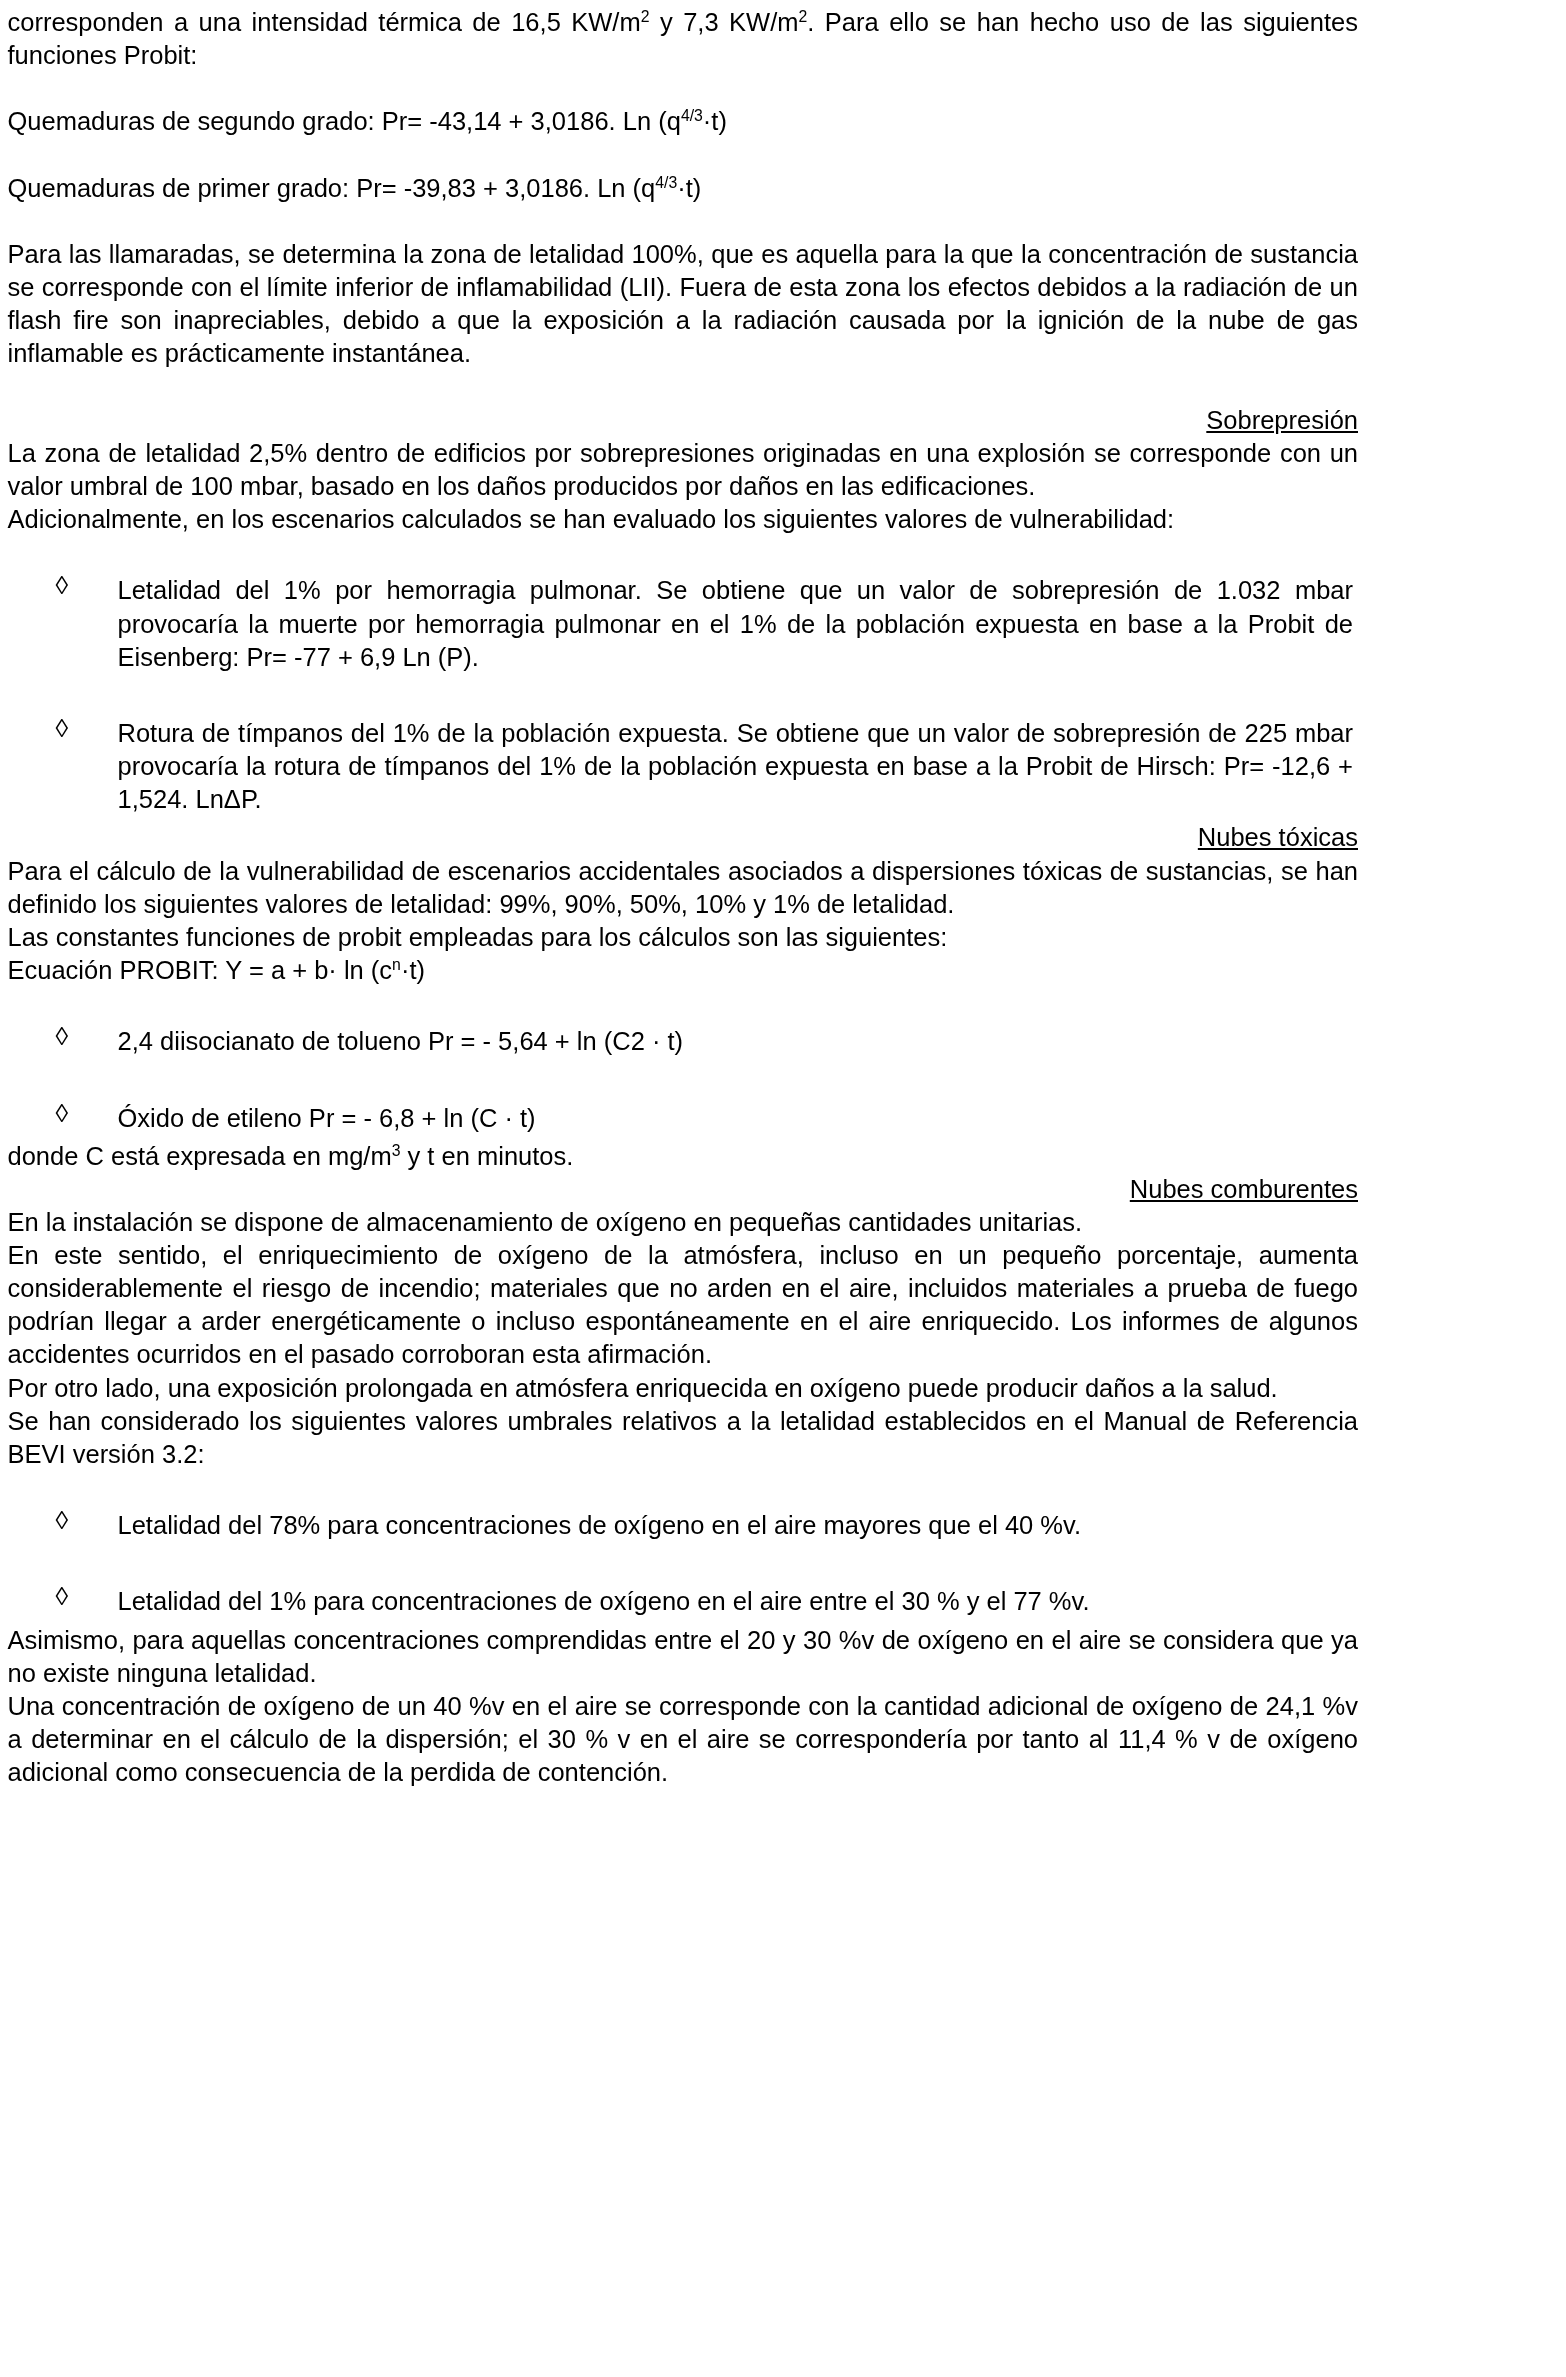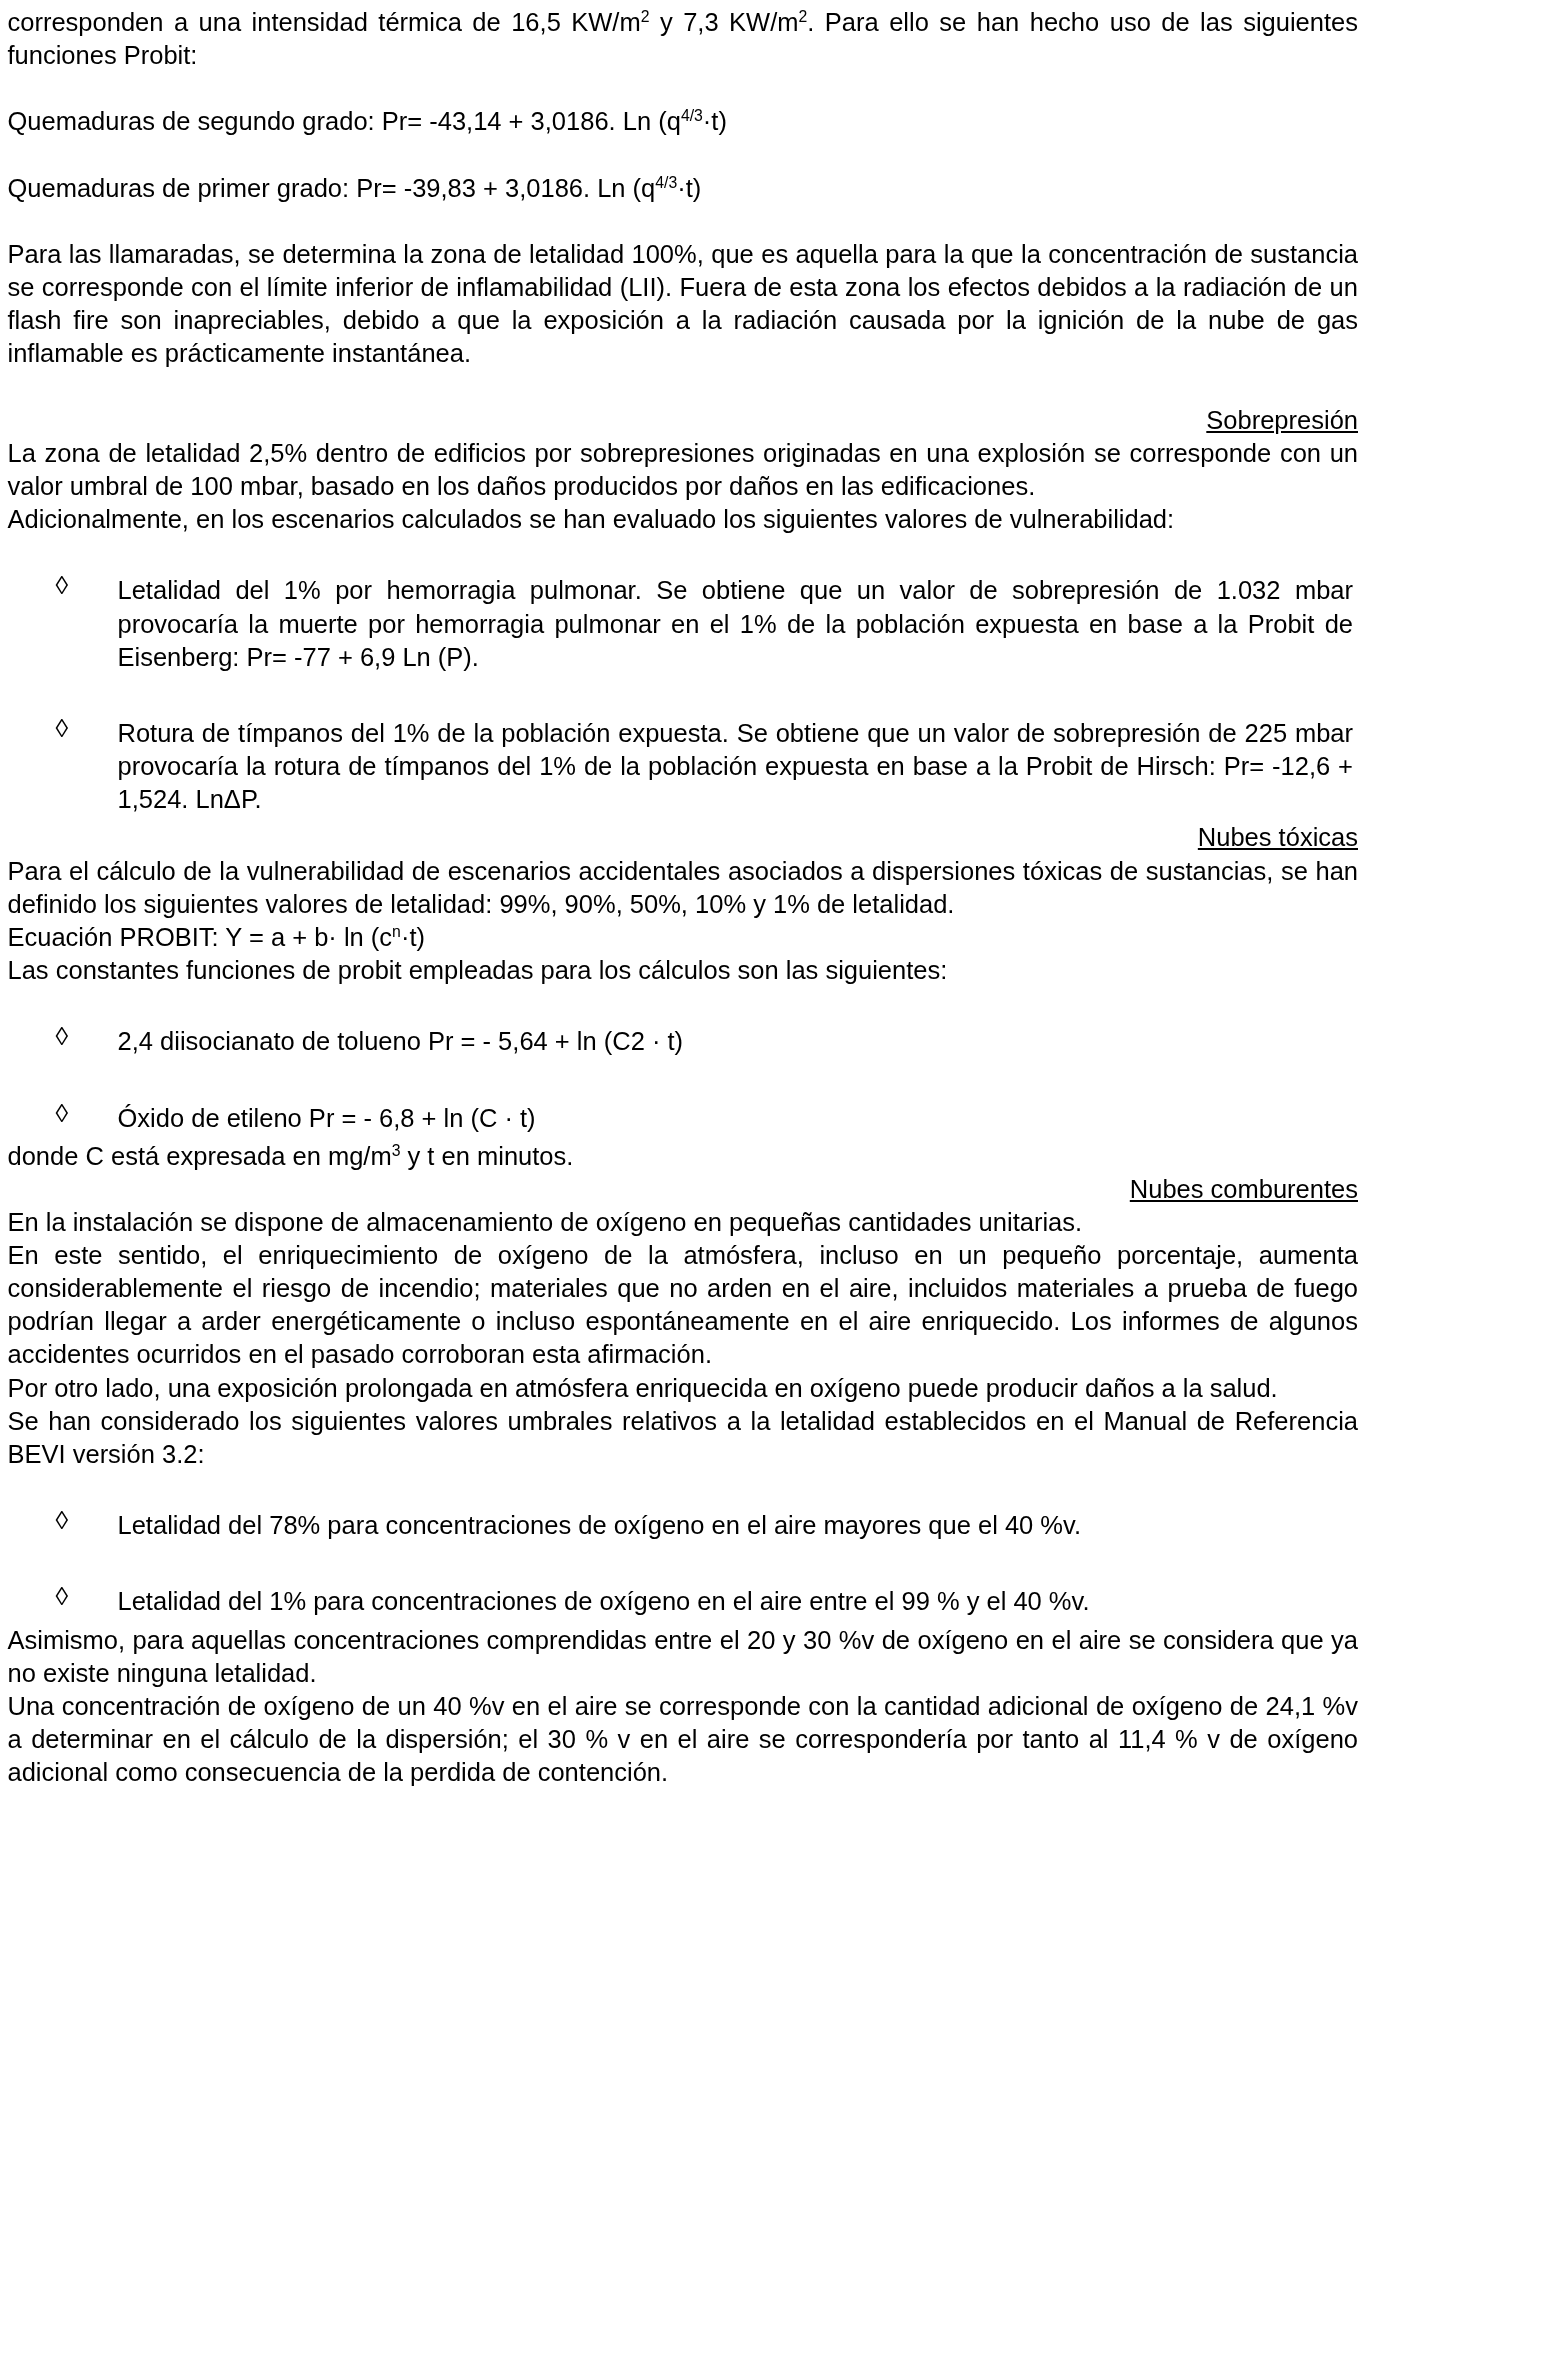--- a/index.html
+++ b/index.html
@@ -75,22 +75,22 @@
         <span class="marker">◊</span>
         <p class="btext"><span>Letalidad del 1% por hemorragia pulmonar. Se obtiene que un valor de sobrepresión de 1.032 mbar provocaría la muerte por hemorragia pulmonar en el 1% de la población expuesta en base a la Probit de Eisenberg: Pr= -77 + 6,9 Ln (P).</span></p>
       </div>
       <div class="vspace"></div>
       <div class="bullet">
         <span class="marker">◊</span>
         <p class="btext"><span>Rotura de tímpanos del 1% de la población expuesta. Se obtiene que un valor de sobrepresión de 225 mbar provocaría la rotura de tímpanos del 1% de la población expuesta en base a la Probit de Hirsch: Pr= -12,6 + 1,524. LnΔP.</span></p>
       </div>
       <p class="heading"><span>Nubes tóxicas</span></p>
       <p><span>Para el cálculo de la vulnerabilidad de escenarios accidentales asociados a dispersiones tóxicas de sustancias, se han definido los siguientes valores de letalidad: 99%, 90%, 50%, 10% y 1% de letalidad.</span></p>
+      <p><span>Las constantes funciones de probit empleadas para los cálculos son las siguientes:</span></p>
       <p><span>Ecuación PROBIT: Y = a + b· ln (c</span><sup>n</sup><span>·t)</span></p>
-      <p><span>Las constantes funciones de probit empleadas para los cálculos son las siguientes:</span></p>
       <div class="vspace"></div>
       <div class="bullet">
         <span class="marker">◊</span>
         <p class="btext"><span>2,4 diisocianato de tolueno Pr = - 5,64 + ln (C2 · t)</span></p>
       </div>
       <div class="vspace"></div>
       <div class="bullet">
         <span class="marker">◊</span>
         <p class="btext"><span>Óxido de etileno Pr = - 6,8 + ln (C · t)</span></p>
       </div>
@@ -101,19 +101,19 @@
       <p><span>Por otro lado, una exposición prolongada en atmósfera enriquecida en oxígeno puede producir daños a la salud.</span></p>
       <p><span>Se han considerado los siguientes valores umbrales relativos a la letalidad establecidos en el Manual de Referencia BEVI versión 3.2:</span></p>
       <div class="vspace"></div>
       <div class="bullet">
         <span class="marker">◊</span>
         <p class="btext"><span>Letalidad del 78% para concentraciones de oxígeno en el aire mayores que el 40 %v.</span></p>
       </div>
       <div class="vspace"></div>
       <div class="bullet">
         <span class="marker">◊</span>
-        <p class="btext"><span>Letalidad del 1% para concentraciones de oxígeno en el aire entre el 99 % y el 40 %v.</span></p>
+        <p class="btext"><span>Letalidad del 1% para concentraciones de oxígeno en el aire entre el 30 % y el 77 %v.</span></p>
       </div>
       <p><span>Asimismo, para aquellas concentraciones comprendidas entre el 20 y 30 %v de oxígeno en el aire se considera que ya no existe ninguna letalidad.</span></p>
       <p><span>Una concentración de oxígeno de un 40 %v en el aire se corresponde con la cantidad adicional de oxígeno de 24,1 %v a determinar en el cálculo de la dispersión; el 30 % v en el aire se correspondería por tanto al 11,4 % v de oxígeno adicional como consecuencia de la perdida de contención.</span></p>
     </div>
 </main>
 
 
 </body></html>

